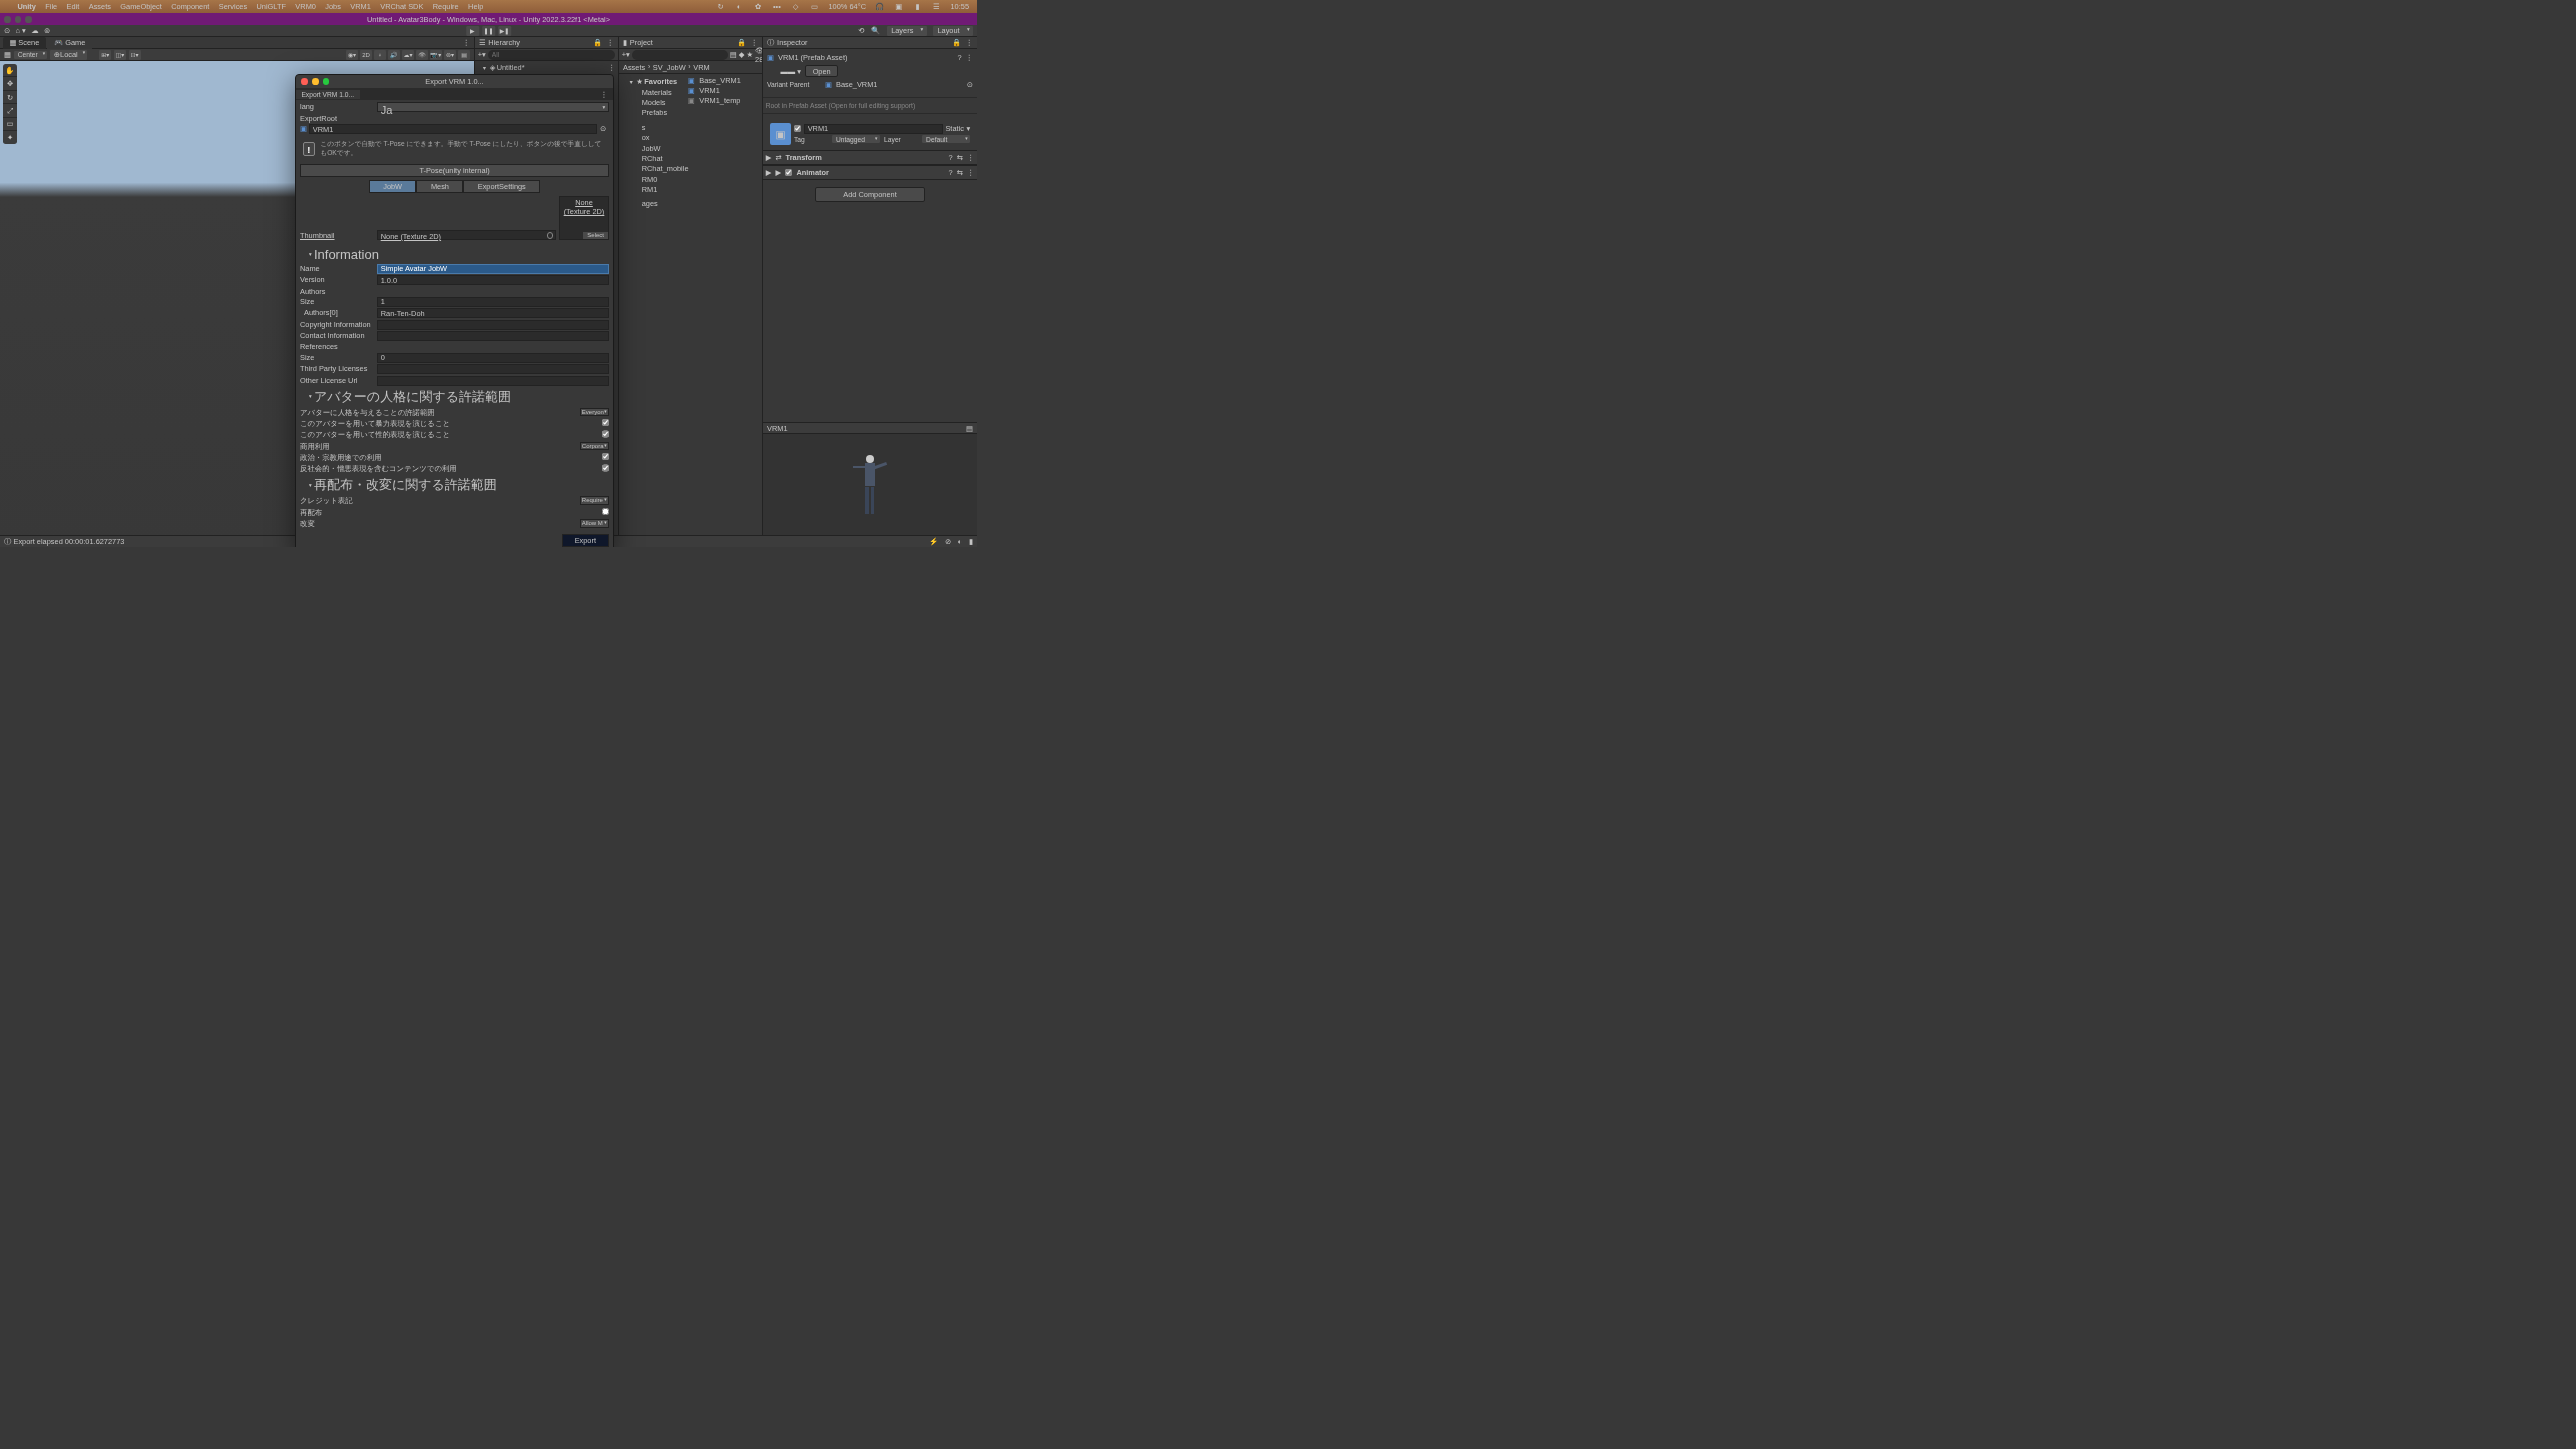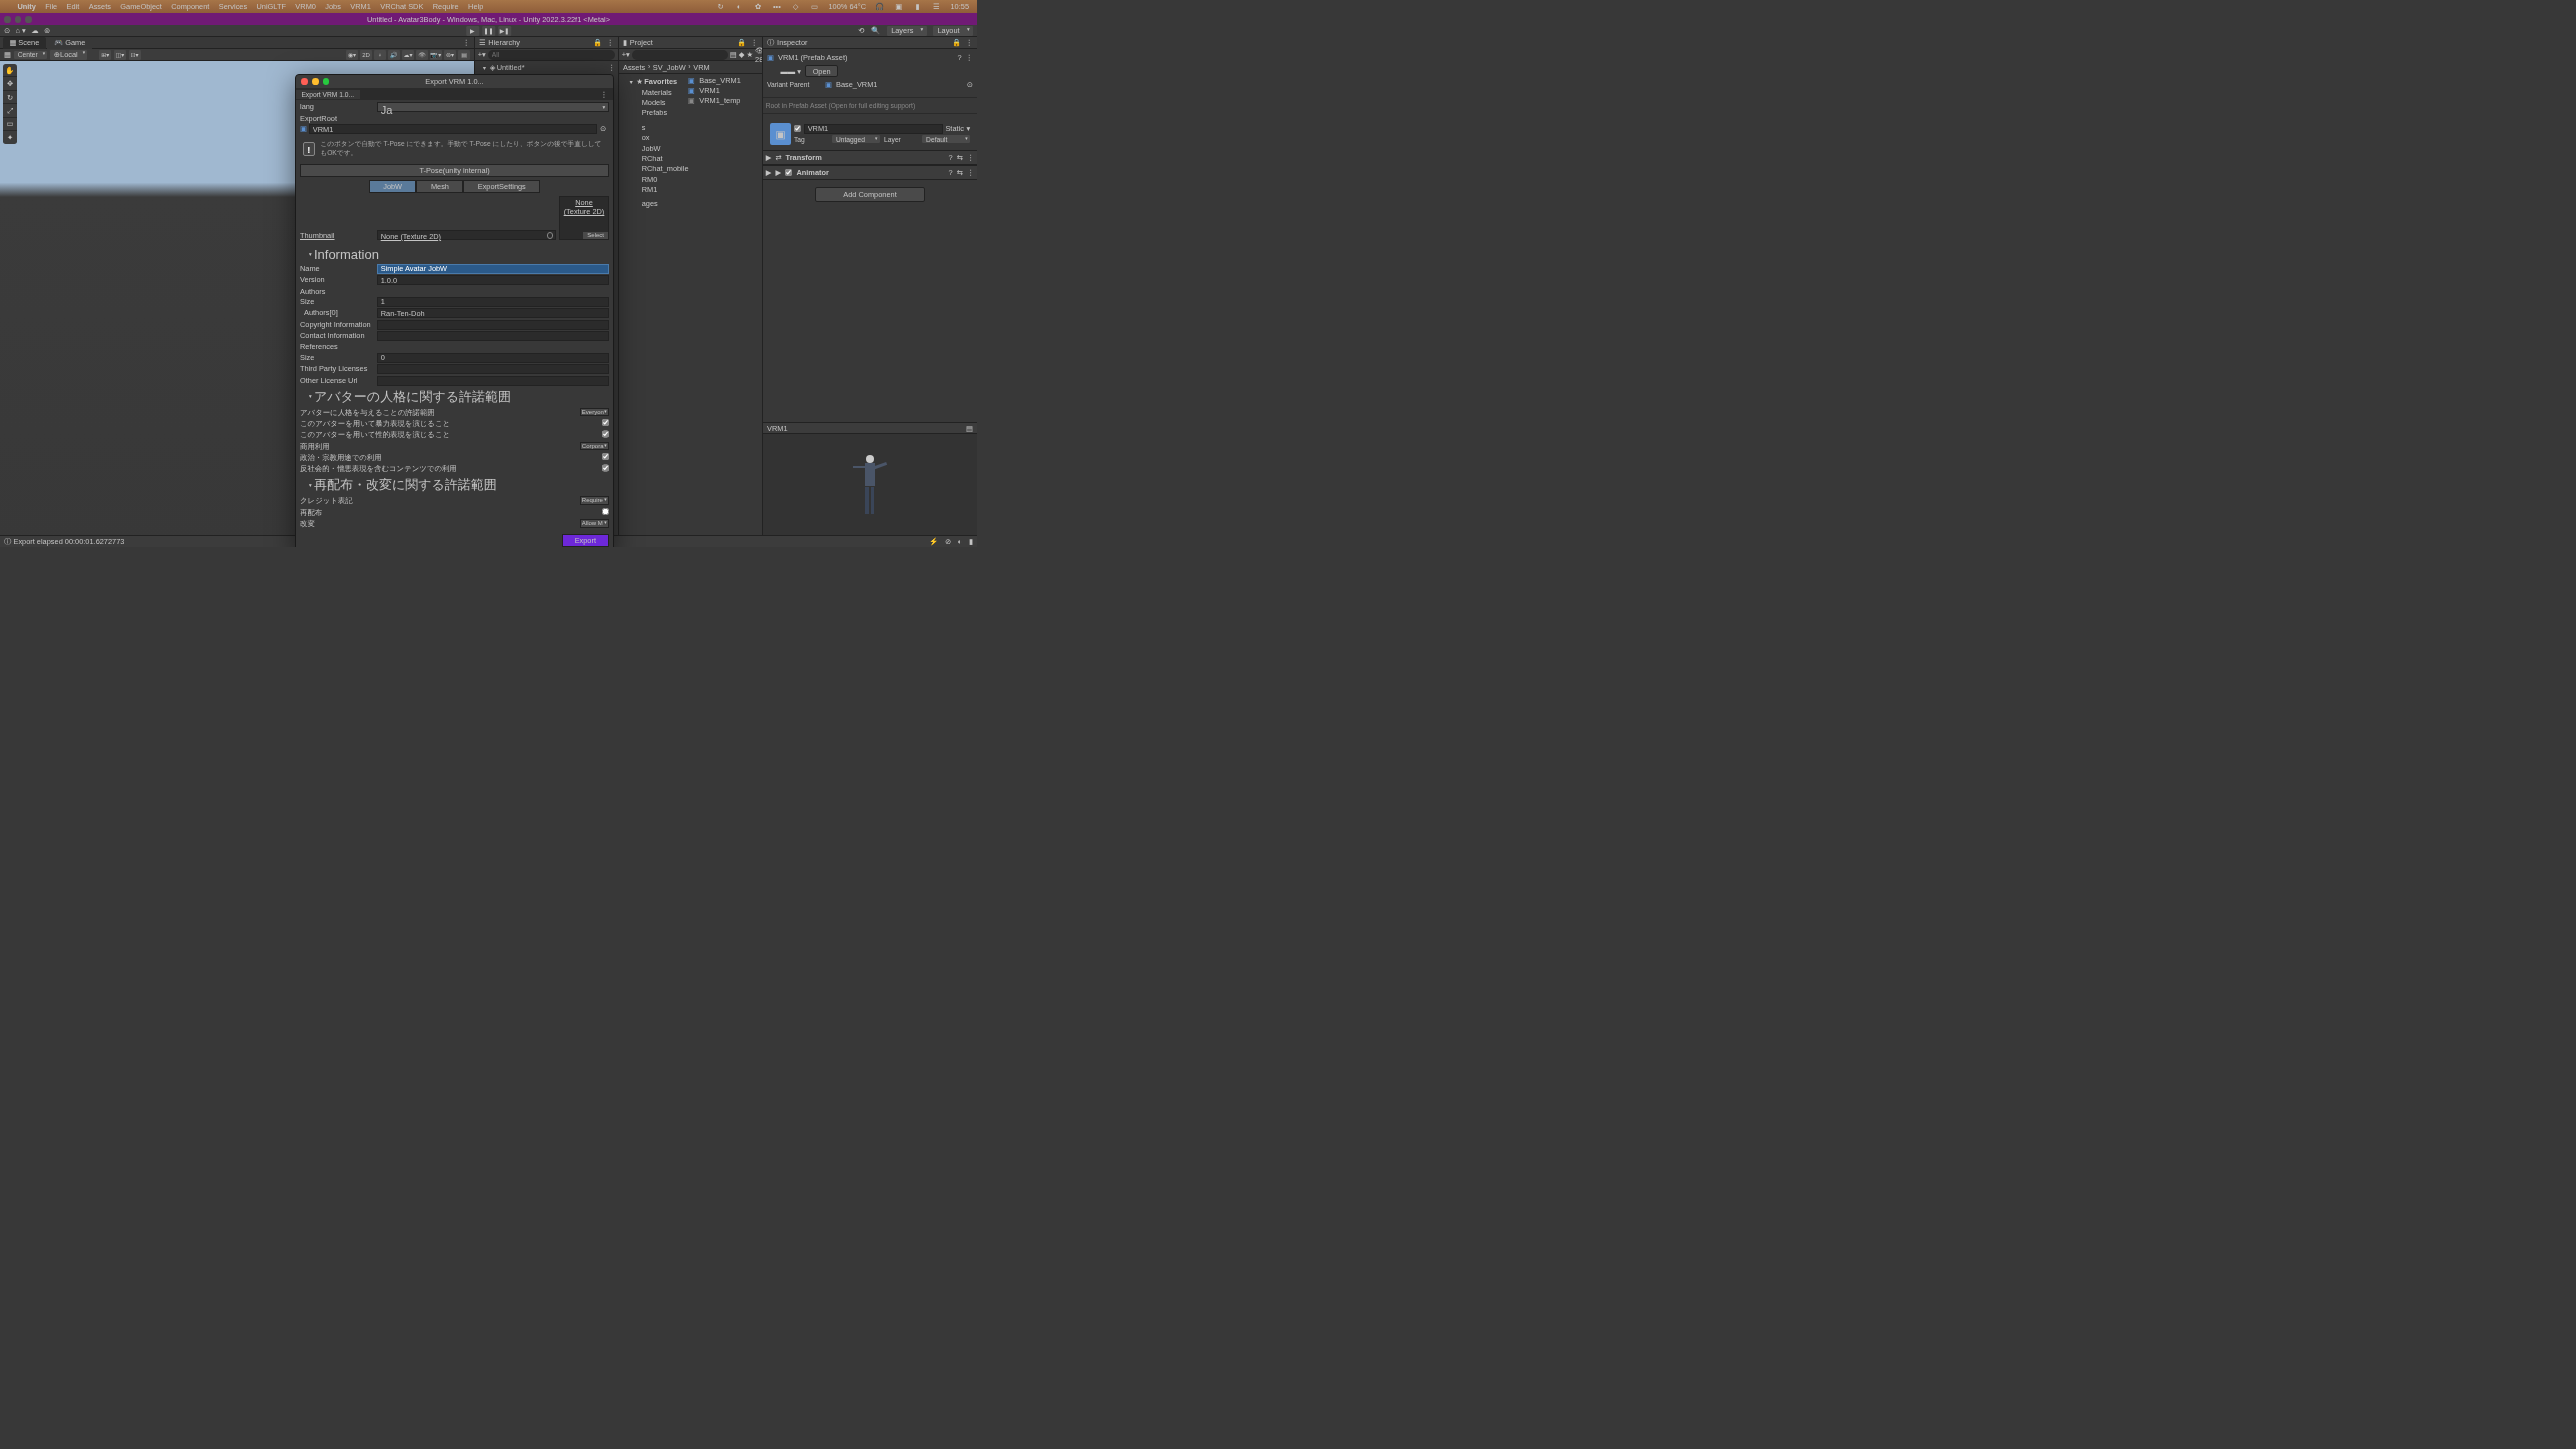--- a/index.html
+++ b/index.html
@@ -113,21 +113,21 @@
 .thumb-field .circ { position: absolute; right: 2px; top: 1.3px; width: 6.7px; height: 6.7px; border: 0.7px solid #888; border-radius: 50%; }
 .thumb-preview { width: 50px; height: 44px; background: #2b2b2b; border: 0.7px solid #222; font-size: 6px; text-align: center; padding: 1.3px; color: #666; position: relative; }
 .thumb-preview .select-btn { position: absolute; bottom: 0; right: 0; background: #4a4a4a; font-size: 6px; padding: 0.7px 4px; }
 .section-header { font-size: 13px; padding: 1.3px 0; display: flex; align-items: center; gap: 1.3px; margin-left: 8px; }
 .section-header::before { content: "▼"; font-size: 4.7px; }
 input[type="checkbox"].d-check { width: 7.4px; height: 7.4px; accent-color: #888; }
 .d-row .right-control { margin-left: auto; }
 .name-field { flex: 1; background: #2b5a8a; border: 0.7px solid #4a7aaa; padding: 0.7px 2.7px; font-size: 7.4px; height: 10px; color: #fff; }
 .small-dd { width: 29.5px; background: #4a4a4a; border: 0.7px solid #222; padding: 0 1.3px; font-size: 6px; height: 8.7px; position: relative; }
 .small-dd::after { content: "▾"; position: absolute; right: 1.3px; font-size: 4.7px; }
-.export-btn { float: right; padding: 1.3px 12px; background: #6d28d9; border: 0.7px solid #222; font-size: 7.4px; margin-top: 4px; }
+.export-btn { float: right; padding: 1.3px 12px; background: #0f172a; border: 0.7px solid #222; font-size: 7.4px; margin-top: 4px; }
 </style>
 </head>
 <body>
 
 <div class="macos-menubar">
   <span class="apple"></span>
   <span style="font-weight:600">Unity</span>
   <span>File</span>
   <span>Edit</span>
   <span>Assets</span>

